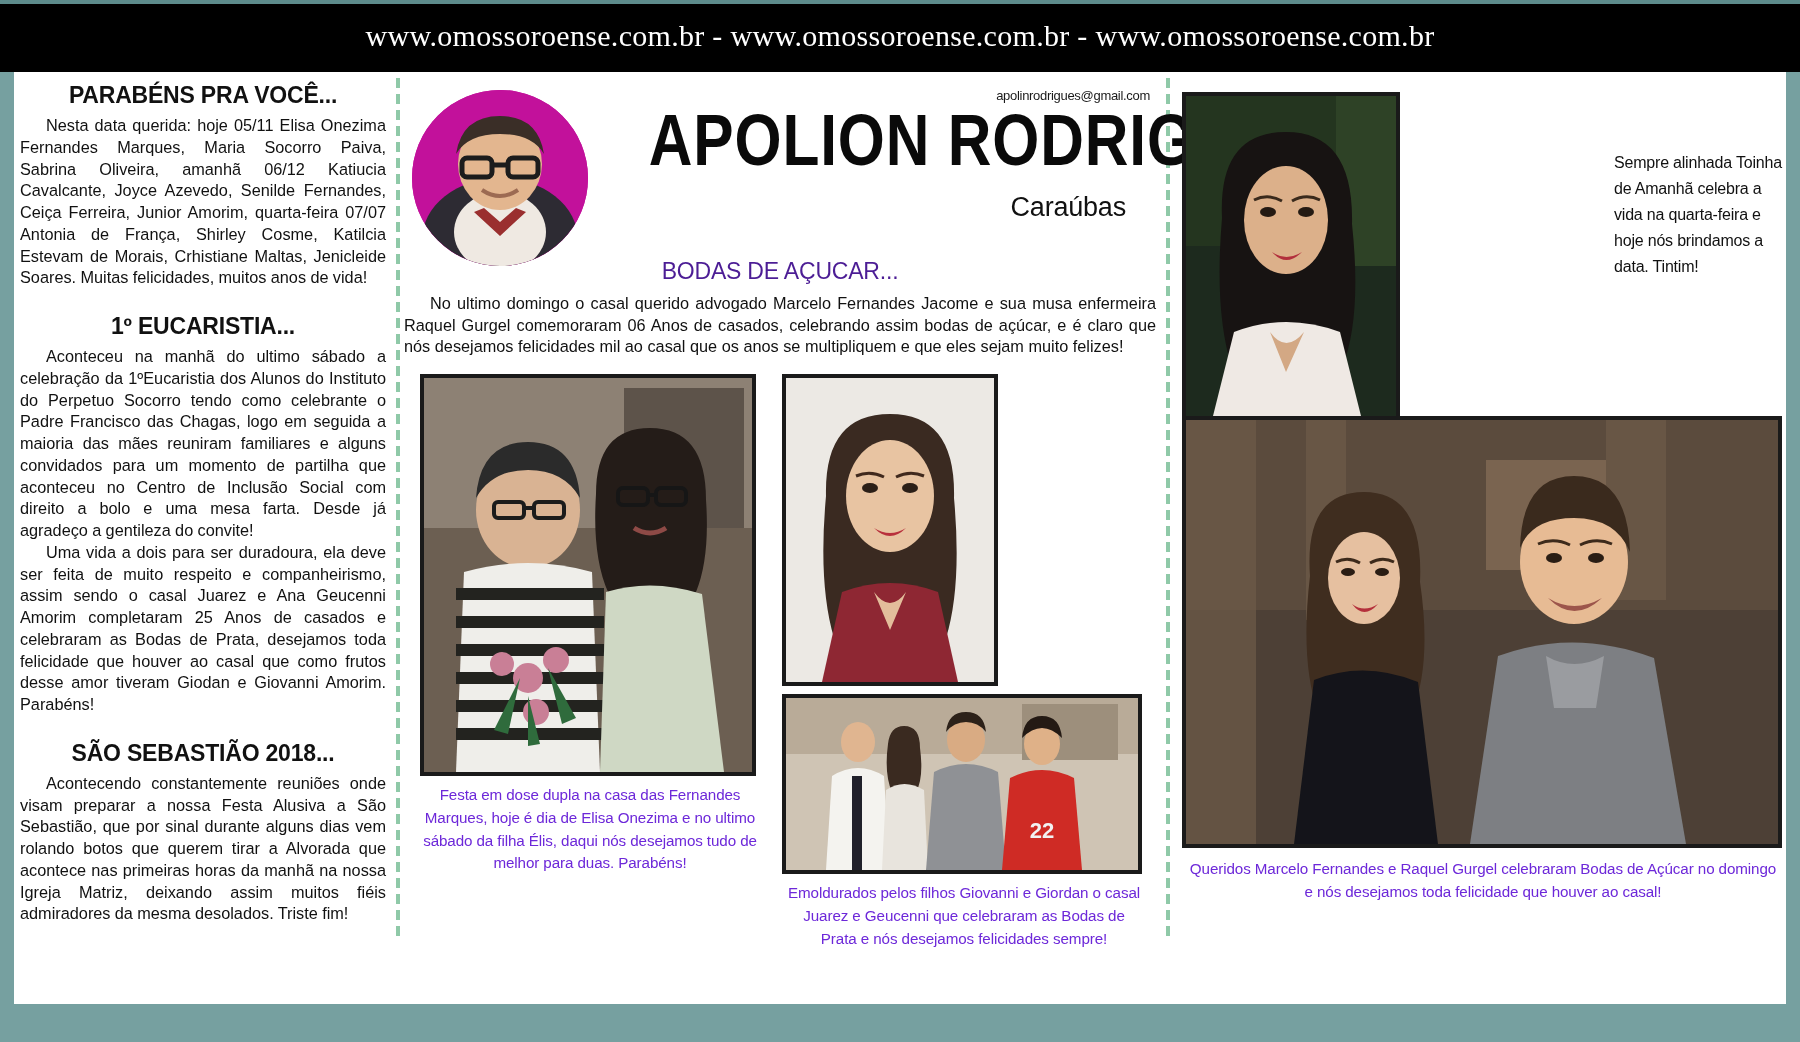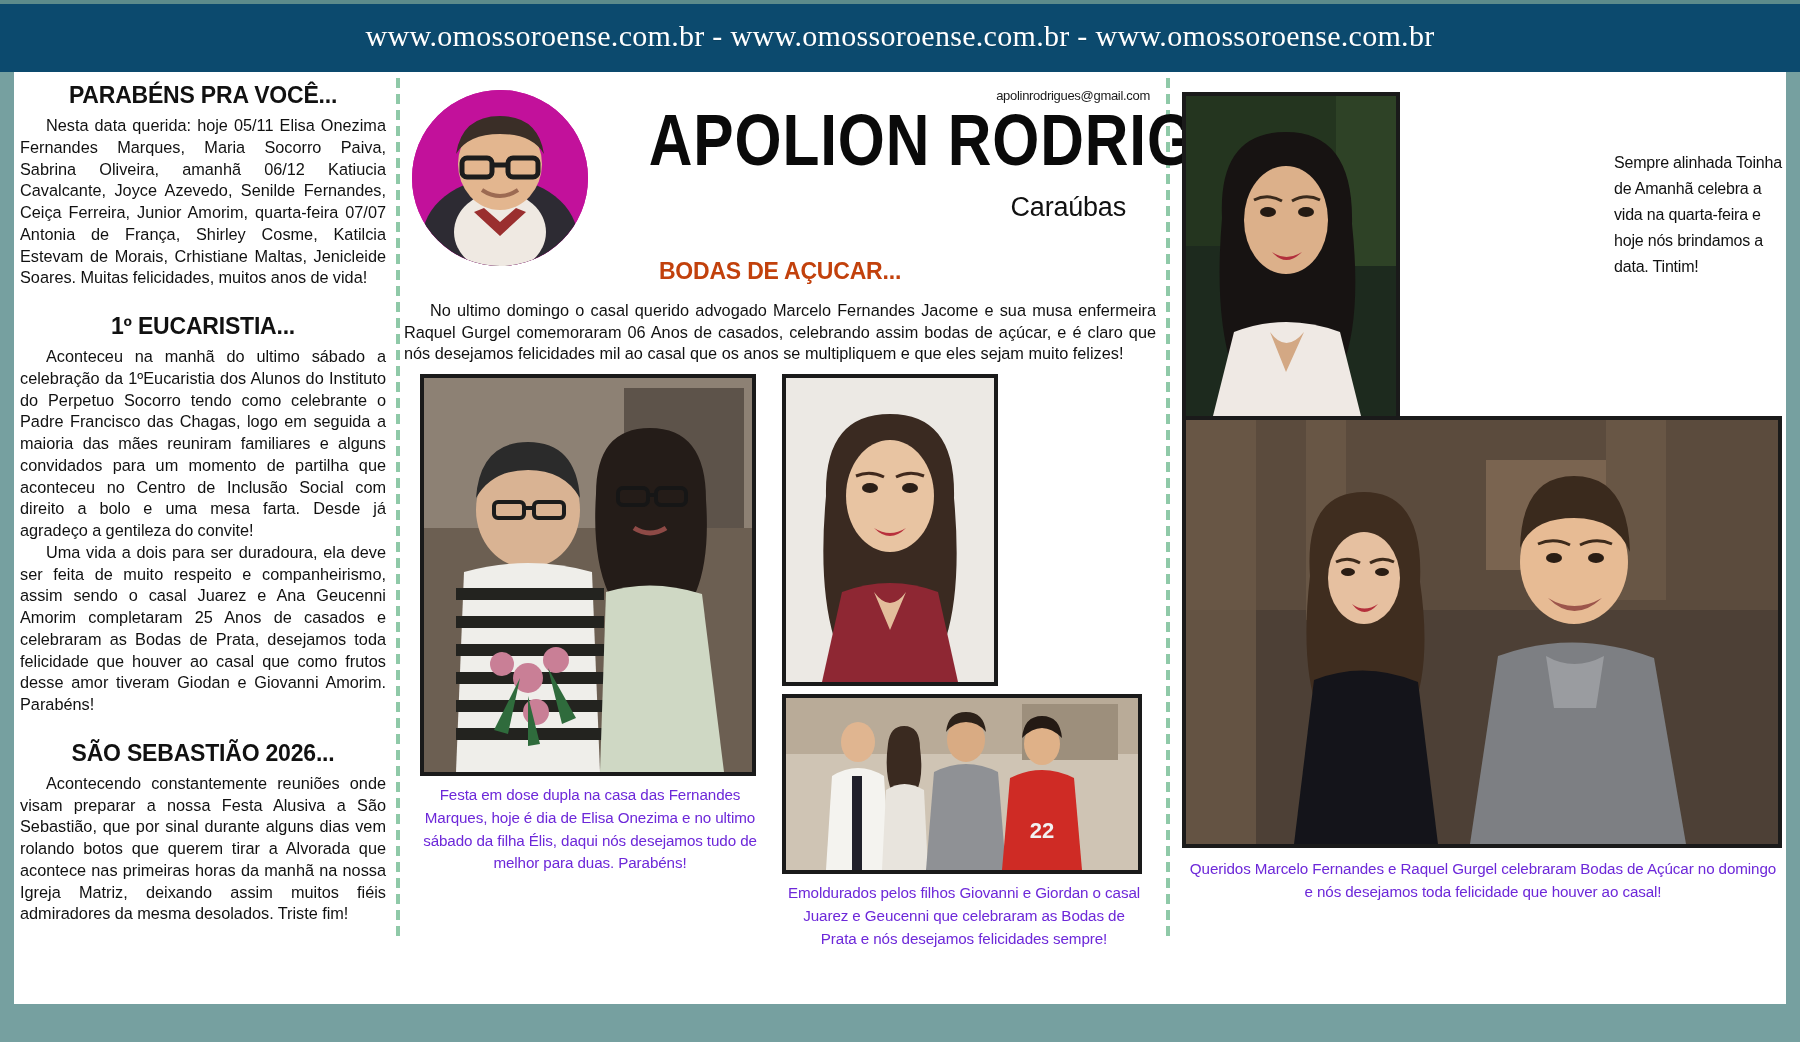--- a/index.html
+++ b/index.html
@@ -7,21 +7,21 @@
   body {
     font-family:"Liberation Sans", sans-serif;
     background:#ffffff;
     position:relative;
     overflow:hidden;
   }
 
   
   #top-banner{
     position:absolute; left:0; top:0; width:1800px; height:72px;
-    background:#0c4a6e;
+    background:#000000;
     display:flex; align-items:center; justify-content:center;
   }
   #top-banner .rule-top{
     position:absolute; left:0; top:0; width:100%; height:4px; background:#5d8b8b;
   }
   #banner-text{
     color:#ffffff;
     font-family:"Liberation Serif", serif;
     font-size:30px;
     letter-spacing:.3px;
@@ -121,22 +121,22 @@
     font-size:27px;
     color:#111;
     letter-spacing:-.2px;
   }
 
   
   #center-col{
     position:absolute; left:404px; top:186px; width:752px;
   }
   .center-head{
-    text-align:center; font-weight:bold; font-size:23px; color:#c2410c;
-    margin-bottom:15px; letter-spacing:-.2px;
+    text-align:center; font-weight:normal; font-size:23px; color:#4c1d95;
+    margin-bottom:8px; letter-spacing:-.2px;
   }
   .center-body{
     font-size:16.3px; line-height:1.33; text-align:justify; color:#111;
     text-indent:26px;
   }
 
   
   .photo{
     position:absolute;
     border:4px solid #1a1a1a;
@@ -197,21 +197,21 @@
   <div id="left-col">
 
     <div class="sec-head">PARABÉNS PRA VOCÊ...</div>
     <div class="sec-body">Nesta data querida: hoje 05/11 Elisa Onezima Fernandes Marques, Maria Socorro Paiva, Sabrina Oliveira, amanhã 06/12 Katiucia Cavalcante, Joyce Azevedo, Senilde Fernandes, Ceiça Ferreira, Junior Amorim, quarta-feira 07/07 Antonia de França, Shirley Cosme, Katilcia Estevam de Morais, Crhistiane Maltas, Jenicleide Soares. Muitas felicidades, muitos anos de vida!</div>
 
     <div class="sec-head">1º EUCARISTIA...</div>
     <div class="sec-body">Aconteceu na manhã do ultimo sábado a celebração da 1ºEucaristia dos Alunos do Instituto do Perpetuo Socorro tendo como celebrante o Padre Francisco das Chagas, logo em seguida a maioria das mães reuniram familiares e alguns convidados para um momento de partilha que aconteceu no Centro de Inclusão Social com direito a bolo e uma mesa farta. Desde já agradeço a gentileza do convite!</div>
 
     <div class="sec-body">Uma vida a dois para ser duradoura, ela deve ser feita de muito respeito e companheirismo, assim sendo o casal Juarez e Ana Geucenni Amorim completaram 25 Anos de casados e celebraram as Bodas de Prata, desejamos toda felicidade que houver ao casal que como frutos desse amor tiveram Giodan e Giovanni Amorim. Parabéns!</div>
 
-    <div class="sec-head">SÃO SEBASTIÃO 2026...</div>
+    <div class="sec-head">SÃO SEBASTIÃO 2018...</div>
     <div class="sec-body">Acontecendo constantemente reuniões onde visam preparar a nossa Festa Alusiva a São Sebastião, que por sinal durante alguns dias vem rolando botos que querem tirar a Alvorada que acontece nas primeiras horas da manhã na nossa Igreja Matriz, deixando assim muitos fiéis admiradores da mesma desolados. Triste fim!</div>
 
   </div>
 
   <div id="masthead">
 
     <div id="avatar">
       <svg width="176" height="176" viewBox="0 0 176 176">
         <rect width="176" height="176" fill="#c2119b"></rect>
         <ellipse cx="88" cy="150" rx="78" ry="62" fill="#2d2b33"></ellipse>

